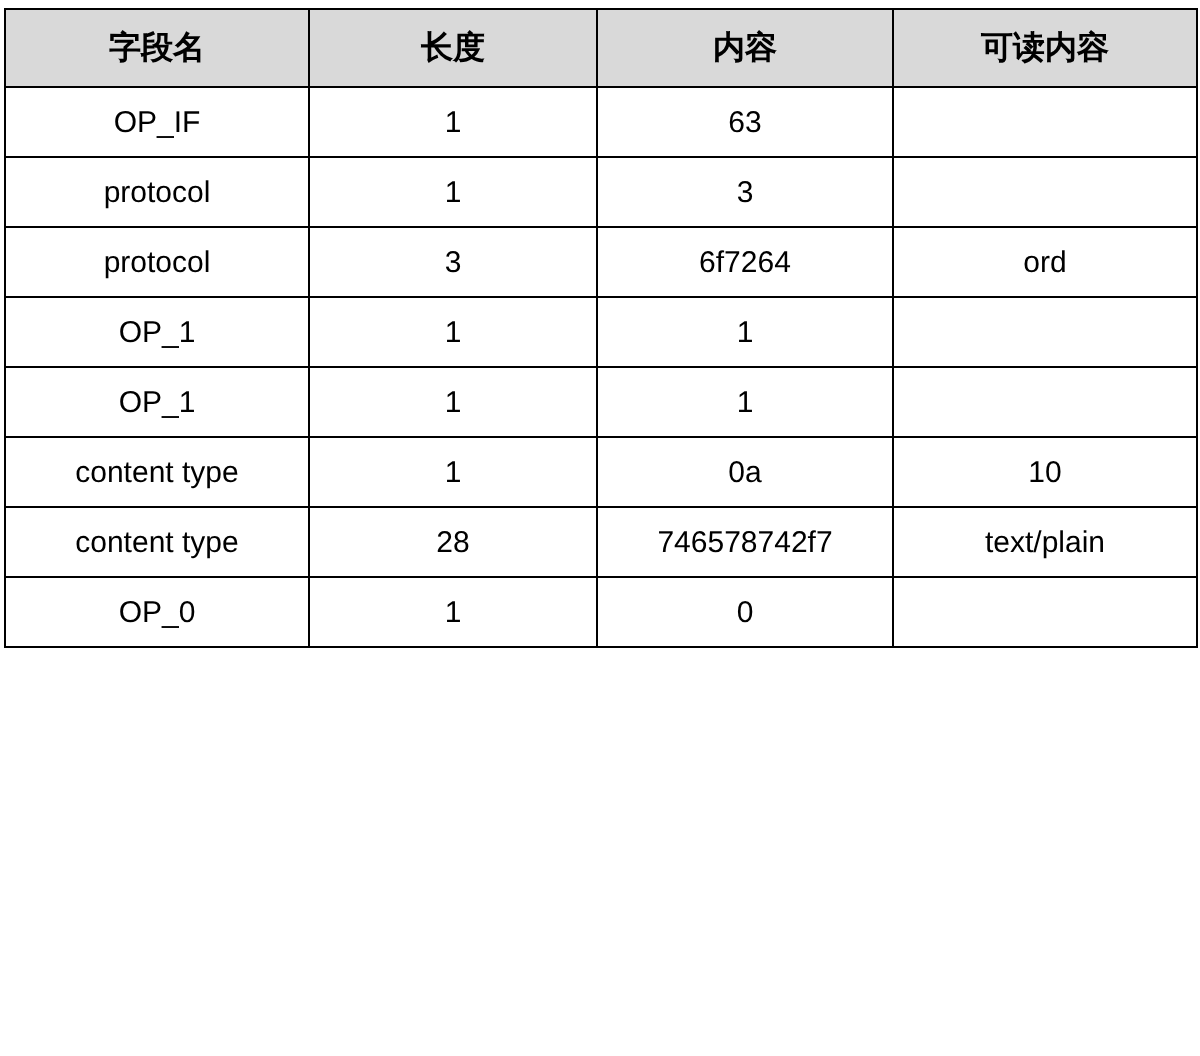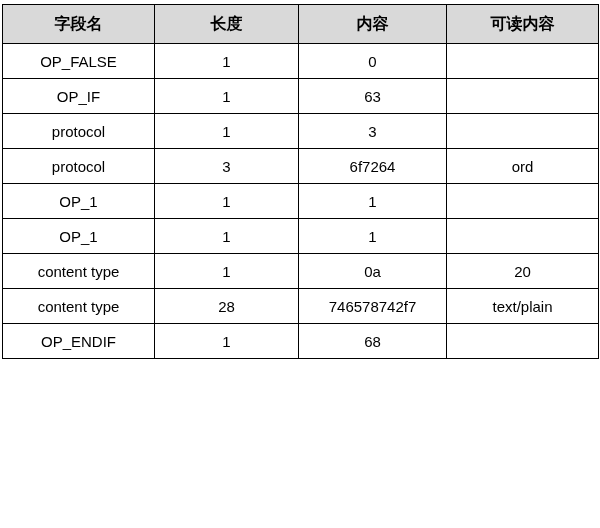--- a/index.html
+++ b/index.html
@@ -66,26 +66,20 @@
     <thead>
       <tr>
         <th>字段名</th>
         <th>长度</th>
         <th>内容</th>
         <th>可读内容</th>
       </tr>
     </thead>
     <tbody>
       <tr>
-        <td>OP_FALSE</td>
-        <td>1</td>
-        <td>0</td>
-        <td></td>
-      </tr>
-      <tr>
         <td>OP_IF</td>
         <td>1</td>
         <td>63</td>
         <td></td>
       </tr>
       <tr>
         <td>protocol</td>
         <td>1</td>
         <td>3</td>
         <td></td>
@@ -105,29 +99,29 @@
       <tr>
         <td>OP_1</td>
         <td>1</td>
         <td>1</td>
         <td></td>
       </tr>
       <tr>
         <td>content type</td>
         <td>1</td>
         <td>0a</td>
-        <td>20</td>
+        <td>10</td>
       </tr>
       <tr>
         <td>content type</td>
         <td>28</td>
         <td>746578742f7</td>
         <td>text/plain</td>
       </tr>
       <tr>
-        <td>OP_ENDIF</td>
+        <td>OP_0</td>
         <td>1</td>
-        <td>68</td>
+        <td>0</td>
         <td></td>
       </tr>
     </tbody>
   </table>
 </div>
 
 </body></html>

